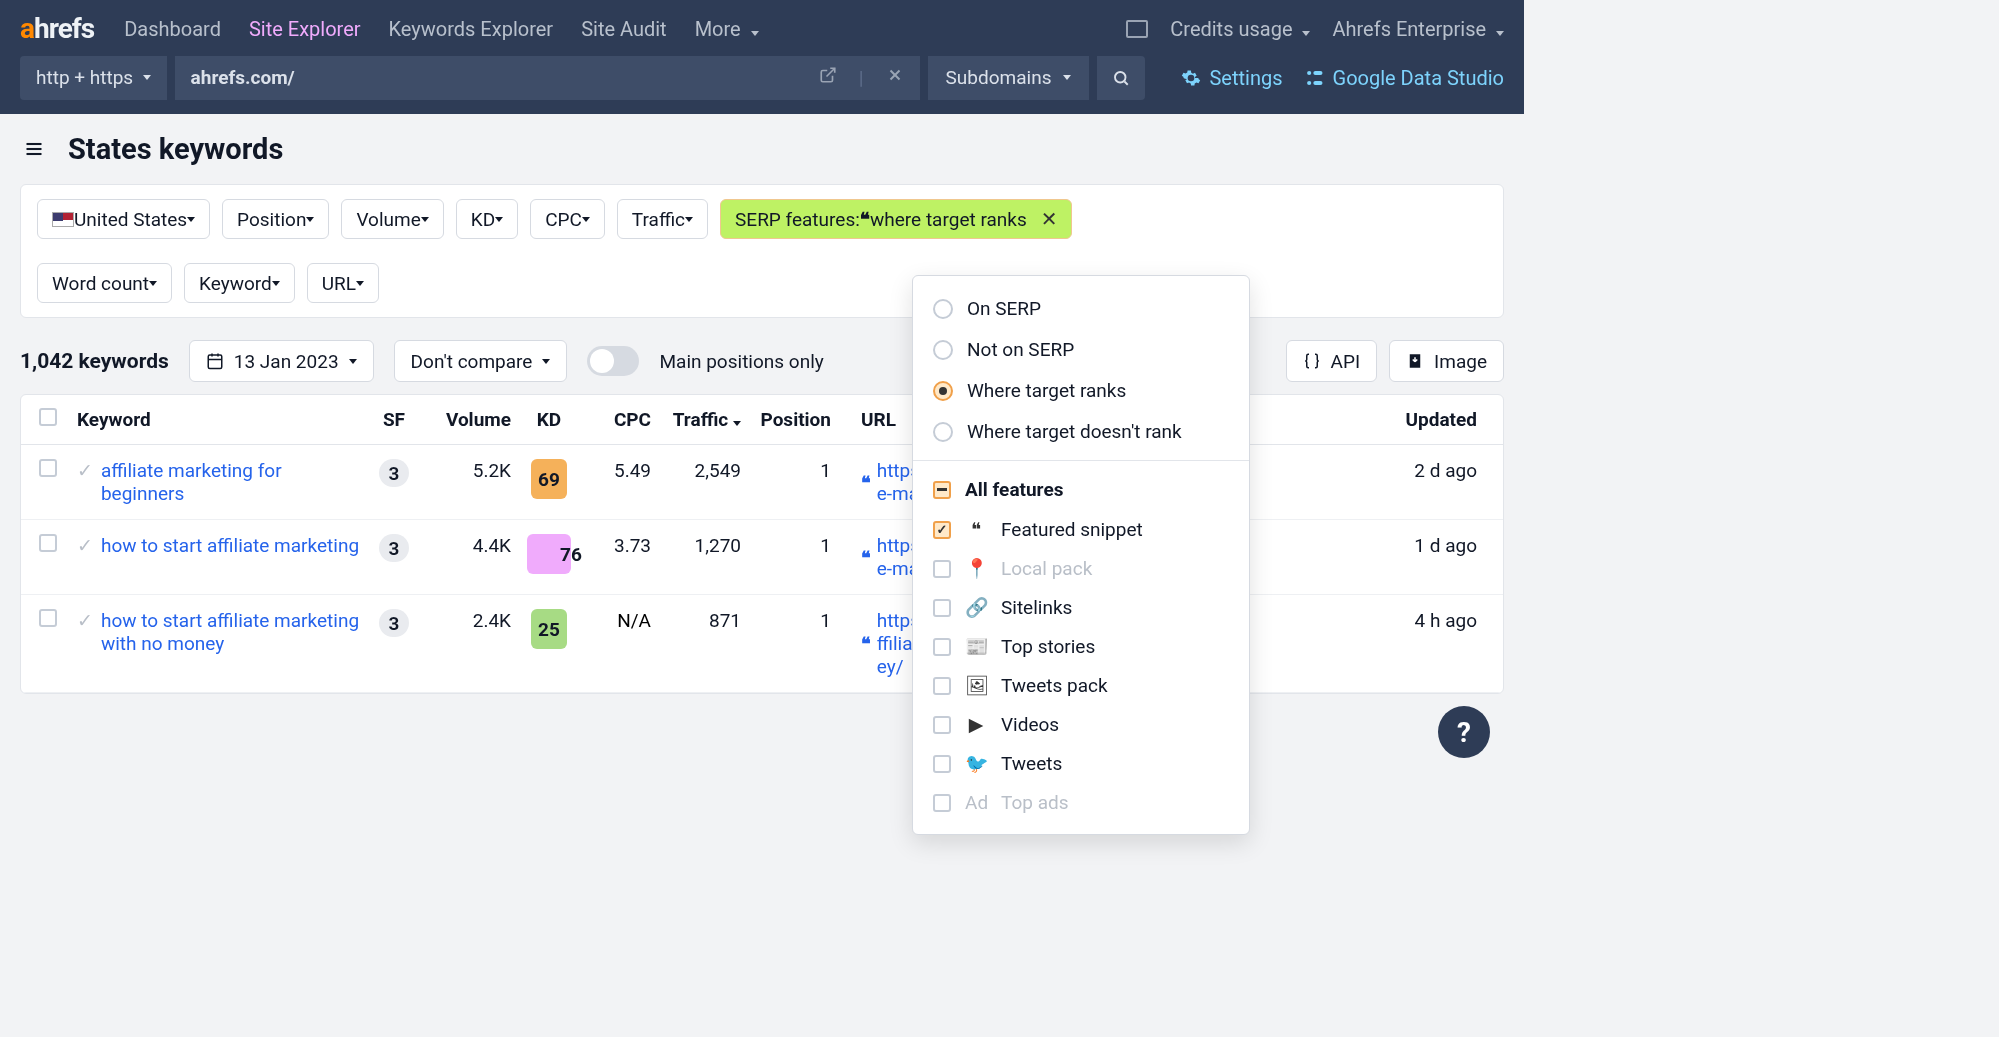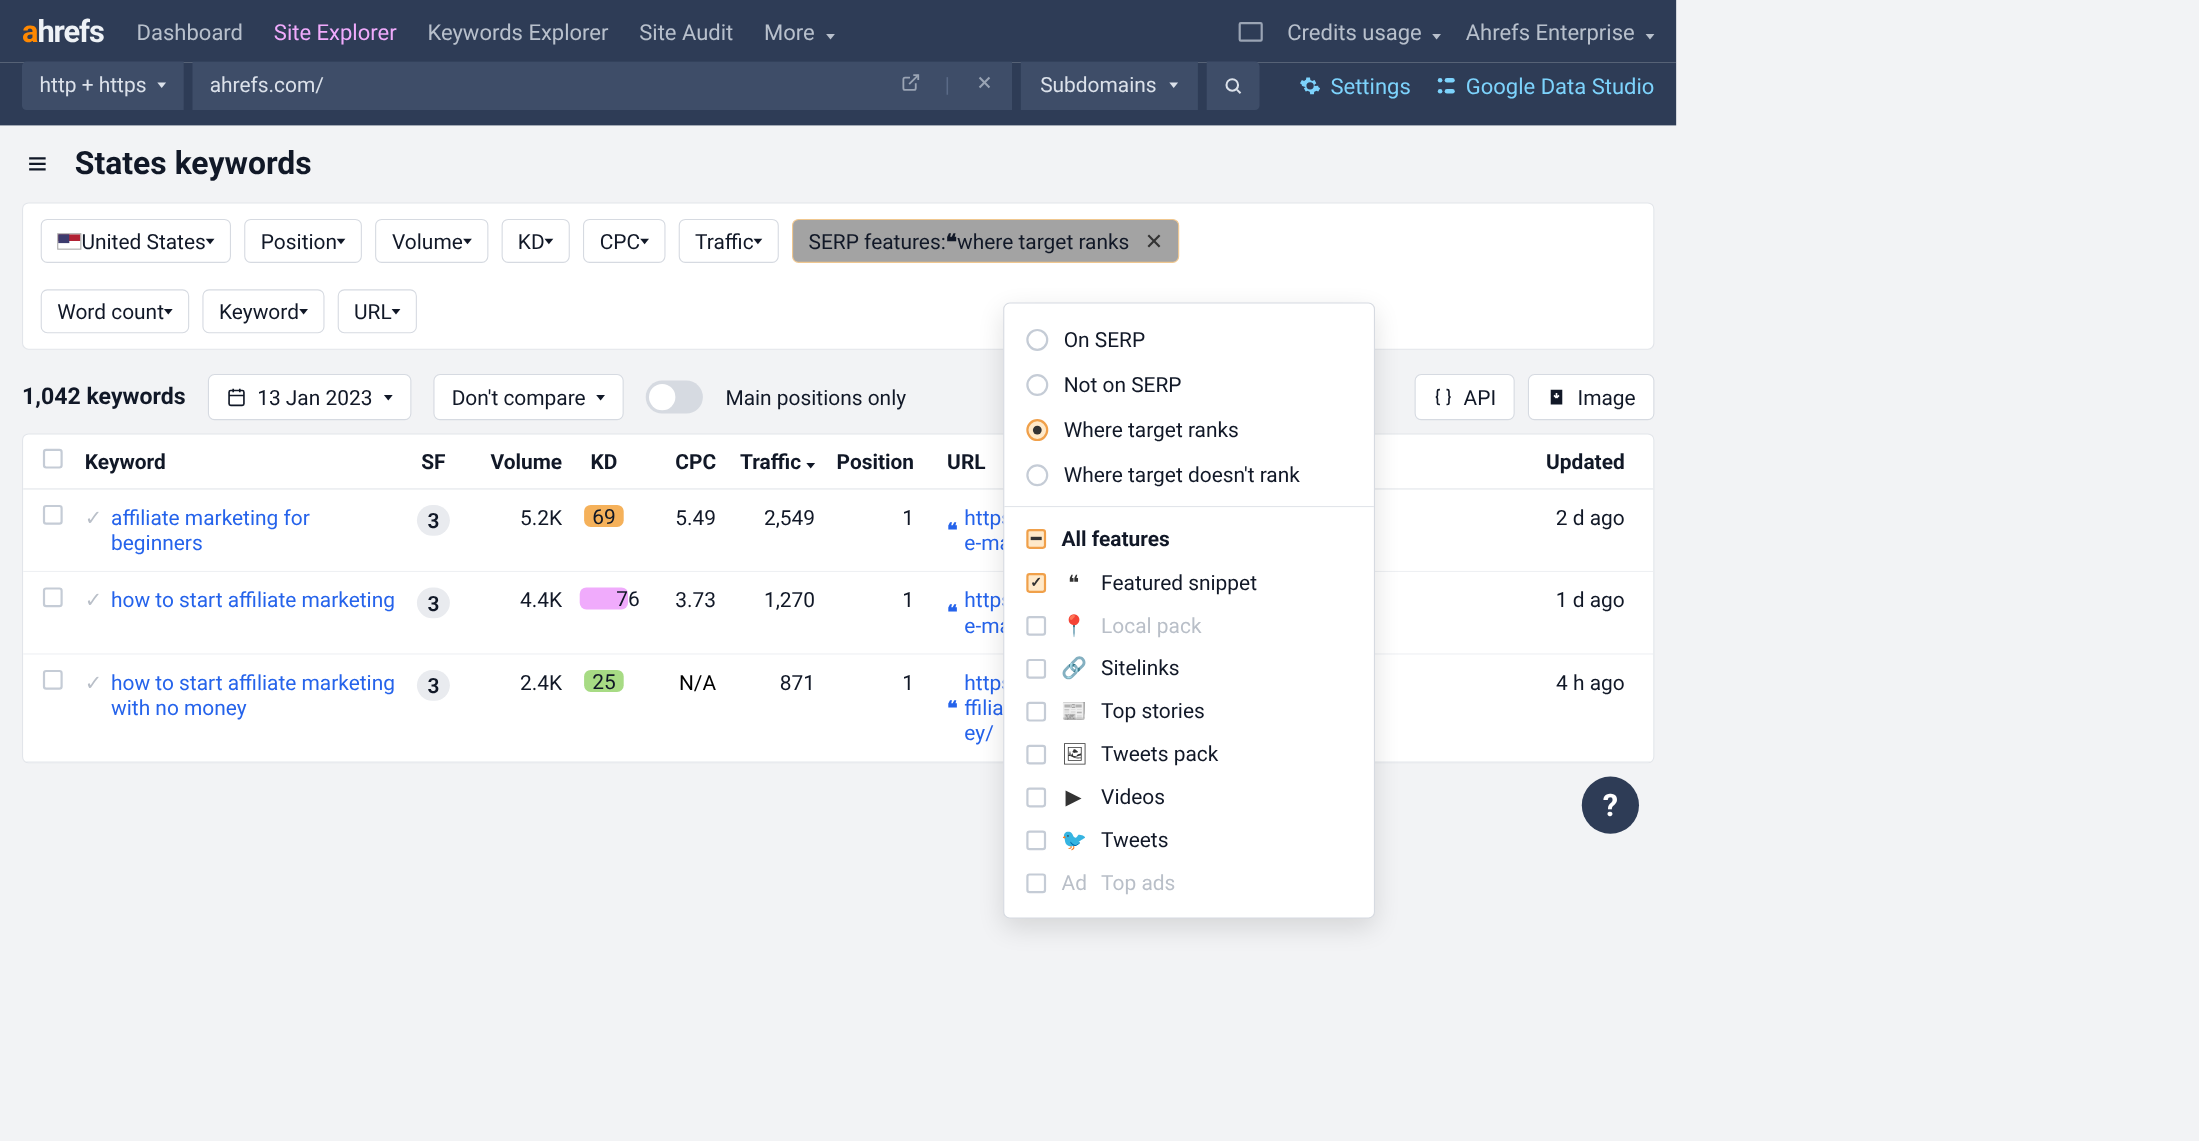--- a/index.html
+++ b/index.html
@@ -12,38 +12,38 @@
 .logo .rest { color: #eef2f6; }
 .nav-item { margin-right: 28px; font-size: 20px; color: #b8c0cc; cursor: pointer; }
 .nav-item.active { color: #f0abfc; }
 .nav-right { margin-left: auto; display: flex; align-items: center; gap: 22px; }
 .nav-right .nav-item { margin-right: 0; }
 .screen-icon { width: 22px; height: 18px; border: 2px solid #9aa4b4; border-radius: 2px; display: inline-block; position: relative; }
 
 
 .subbar { background: #2e3c56; height: 57px; display: flex; align-items: center; padding: 0 20px 16px 20px; gap: 8px; }
 .pill { background: #3e4d68; color: #dbe1ea; height: 44px; display: flex; align-items: center; padding: 0 16px; font-size: 19px; border-radius: 4px 0 0 4px; cursor: pointer; }
-.url-box { background: #3e4d68; color: #dbe1ea; height: 44px; flex: 1; display: flex; align-items: center; padding: 0 16px; font-size: 19px; }
+.url-box { background: #3e4d68; color: #dbe1ea; height: 44px; flex: 1; display: flex; align-items: center; padding: 0 16px; font-size: 19px; font-weight: bold; }
 .url-box .spacer { flex: 1; }
 .url-actions { display: flex; gap: 22px; color: #9aa4b4; }
 .scope { background: #3e4d68; color: #dbe1ea; height: 44px; display: flex; align-items: center; padding: 0 18px; font-size: 19px; cursor: pointer; gap: 12px; }
 .search-btn { background: #3e4d68; color: #dbe1ea; height: 44px; width: 48px; display: flex; align-items: center; justify-content: center; border-radius: 0 4px 4px 0; cursor: pointer; }
 .sub-right { margin-left: 28px; display: flex; align-items: center; gap: 22px; color: #7dd3fc; font-size: 20px; }
 .sub-right-item { display: flex; align-items: center; gap: 8px; cursor: pointer; }
 
 
 .page-header { display: flex; align-items: center; gap: 22px; padding: 18px 22px; }
 .menu-icon { cursor: pointer; }
 .page-title { font-size: 29px; font-weight: 700; color: #111827; }
 
 
 .card { background: #fff; border: 1px solid #e2e5ea; border-radius: 6px; margin: 0 20px; padding: 14px 16px; }
 .filters { display: flex; flex-wrap: wrap; gap: 12px; }
 .filter-btn { background: #fff; border: 1px solid #d6dae1; border-radius: 6px; height: 40px; display: flex; align-items: center; padding: 0 14px; font-size: 19px; color: #111827; cursor: pointer; }
-.filter-btn.active { background: #a3a3a3; border-color: #f0c78f; }
+.filter-btn.active { background: #bef264; border-color: #f0c78f; }
 .flag { width: 22px; height: 15px; background: linear-gradient(to bottom, #b22234 0%, #b22234 50%, #fff 50%, #fff 100%); display: inline-block; position: relative; border: 1px solid #aaa; }
 .flag::before { content: ""; position: absolute; left: 0; top: 0; width: 10px; height: 8px; background: #3c3b6e; }
 .close-x { margin-left: 14px; font-size: 20px; cursor: pointer; color: #333; }
 
 
 .toolbar { display: flex; align-items: center; margin: 22px 20px 0 20px; gap: 20px; }
 .kw-count { font-size: 21px; font-weight: 700; }
 .tool-btn { background: #fff; border: 1px solid #d6dae1; border-radius: 6px; height: 42px; display: flex; align-items: center; padding: 0 16px; font-size: 19px; cursor: pointer; gap: 10px; }
 .toggle { width: 52px; height: 30px; background: #d6dae1; border-radius: 30px; position: relative; cursor: pointer; }
 .toggle::after { content: ""; position: absolute; left: 3px; top: 3px; width: 24px; height: 24px; background: #fff; border-radius: 50%; }
@@ -63,21 +63,21 @@
 .col-position { width: 90px; text-align: right; }
 .col-url { width: 300px; text-align: left; padding-left: 22px; }
 .col-serp { width: 110px; }
 .col-updated { flex: 1; text-align: right; padding-right: 16px; }
 .trow { display: flex; align-items: flex-start; padding: 14px 10px; border-bottom: 1px solid #eef0f3; font-size: 19px; }
 .trow .td { display: flex; align-items: center; }
 .checkbox { width: 18px; height: 18px; border: 2px solid #c5ccd6; border-radius: 3px; display: inline-block; cursor: pointer; background: #fff; }
 .checkmark { color: #b9bfc8; margin-right: 8px; }
 .kw-link { color: #2563eb; cursor: pointer; }
 .sf-badge { background: #e9ebef; border-radius: 14px; width: 30px; height: 28px; display: inline-flex; align-items: center; justify-content: center; font-weight: 600; }
-.kd-badge { border-radius: 6px; width: 36px; height: 20px; display: inline-flex; align-items: center; justify-content: center; font-weight: 400; }
+.kd-badge { border-radius: 6px; width: 36px; height: 40px; display: inline-flex; align-items: center; justify-content: center; font-weight: 700; }
 .kd-orange { background: #f5b15a; }
 .kd-red { background: #f0abfc; padding-left: 44px; }
 .kd-green { background: #a7db84; }
 .url-cell { color: #2563eb; display: flex; align-items: flex-start; gap: 6px; }
 .quote-icon { color: #2563eb; font-weight: 700; font-size: 18px; }
 .serp-btn { border: 1px solid #d6dae1; border-radius: 6px; padding: 4px 10px; font-size: 17px; cursor: pointer; display: inline-flex; align-items: center; gap: 6px; background: #fff; }
 .na { color: #000000; }
 
 
 .panel { position: absolute; left: 912px; top: 275px; width: 338px; background: #fff; border: 1px solid #d6dae1; border-radius: 6px; box-shadow: 0 8px 24px rgba(0,0,0,0.12); padding: 12px 0; }

